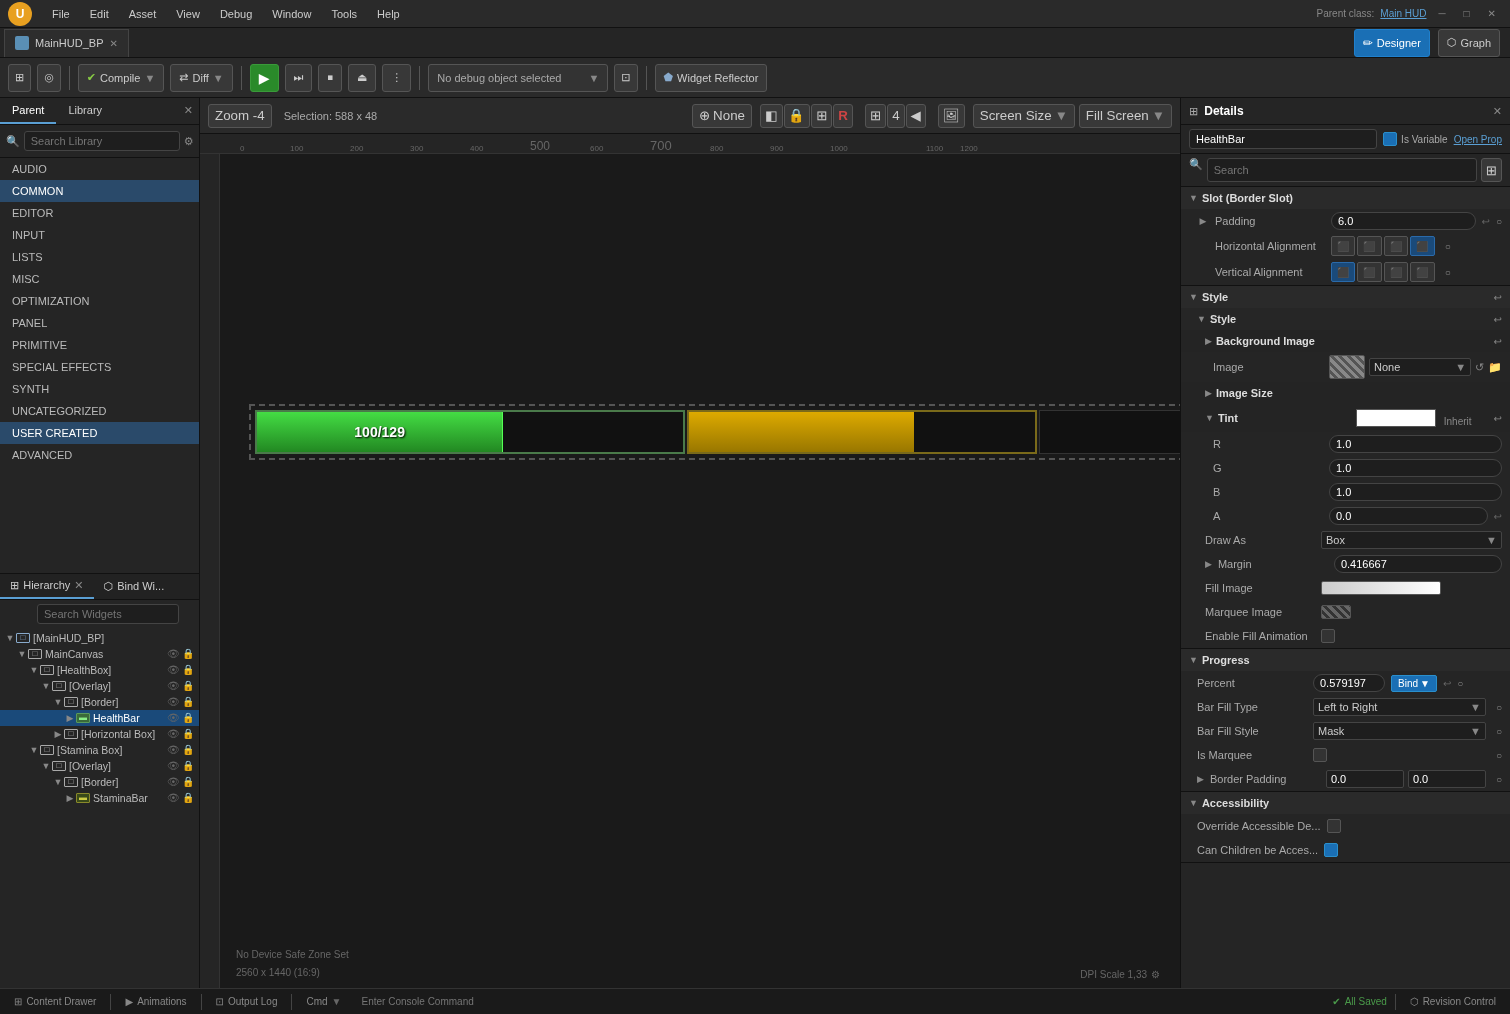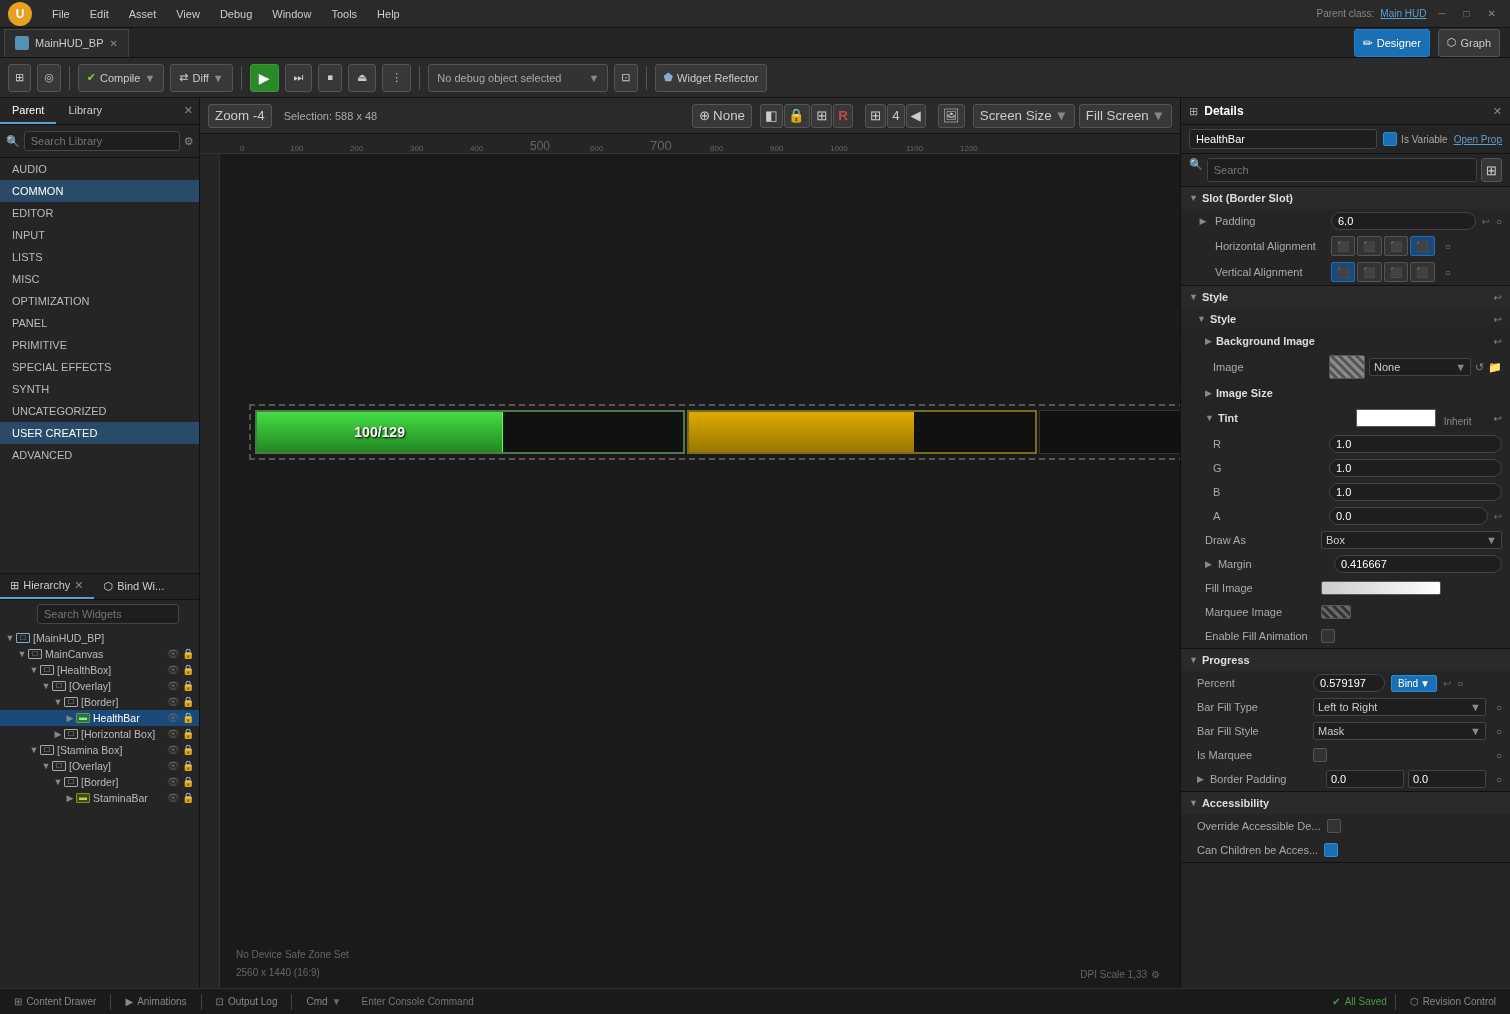--- a/index.html
+++ b/index.html
@@ -372,21 +372,21 @@
           <span style="position:absolute; left:90px; font-size:8px; color:#666;">100</span>
           <span style="position:absolute; left:150px; font-size:8px; color:#666;">200</span>
           <span style="position:absolute; left:210px; font-size:8px; color:#666;">300</span>
           <span style="position:absolute; left:270px; font-size:8px; color:#666;">400</span>
           <span style="position:absolute; left:330px; font-size:12px; color:#666;">500</span>
           <span style="position:absolute; left:390px; font-size:8px; color:#666;">600</span>
           <span style="position:absolute; left:450px; font-size:13px; color:#666;">700</span>
           <span style="position:absolute; left:510px; font-size:8px; color:#666;">800</span>
           <span style="position:absolute; left:570px; font-size:8px; color:#666;">900</span>
           <span style="position:absolute; left:630px; font-size:8px; color:#666;">1000</span>
-          <span style="position:absolute; left:706px; font-size:8px; color:#666;">1100</span>
+          <span style="position:absolute; left:726px; font-size:8px; color:#666;">1100</span>
           <span style="position:absolute; left:760px; font-size:8px; color:#666;">1200</span>
         </div>
 
         <div class="canvas-ruler-v"></div>
 
         <div class="canvas-main">
 
           <div style="position:absolute; top:30%; left:3%; width:94%; display:flex; align-items:center;">
             <div style="border:2px dashed #555; padding:4px; display:inline-flex; align-items:center; gap:2px;">
 

